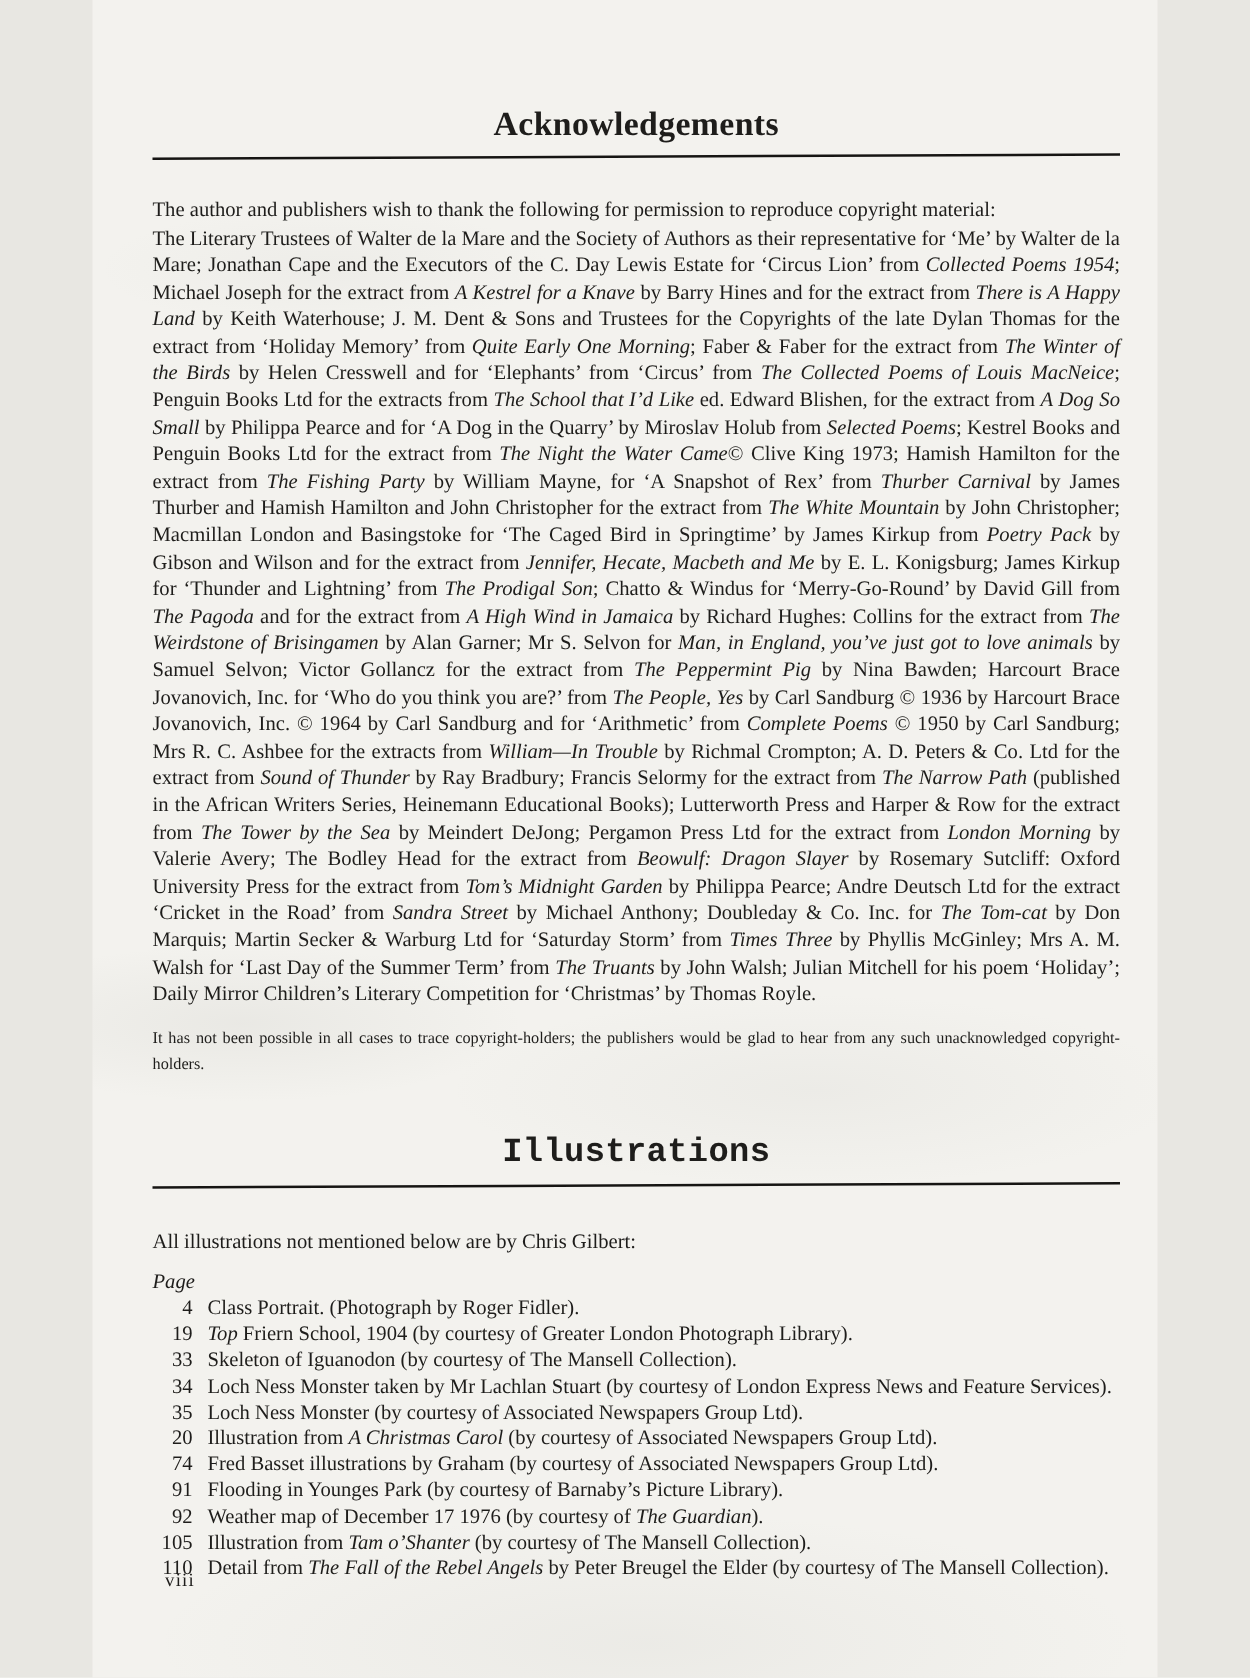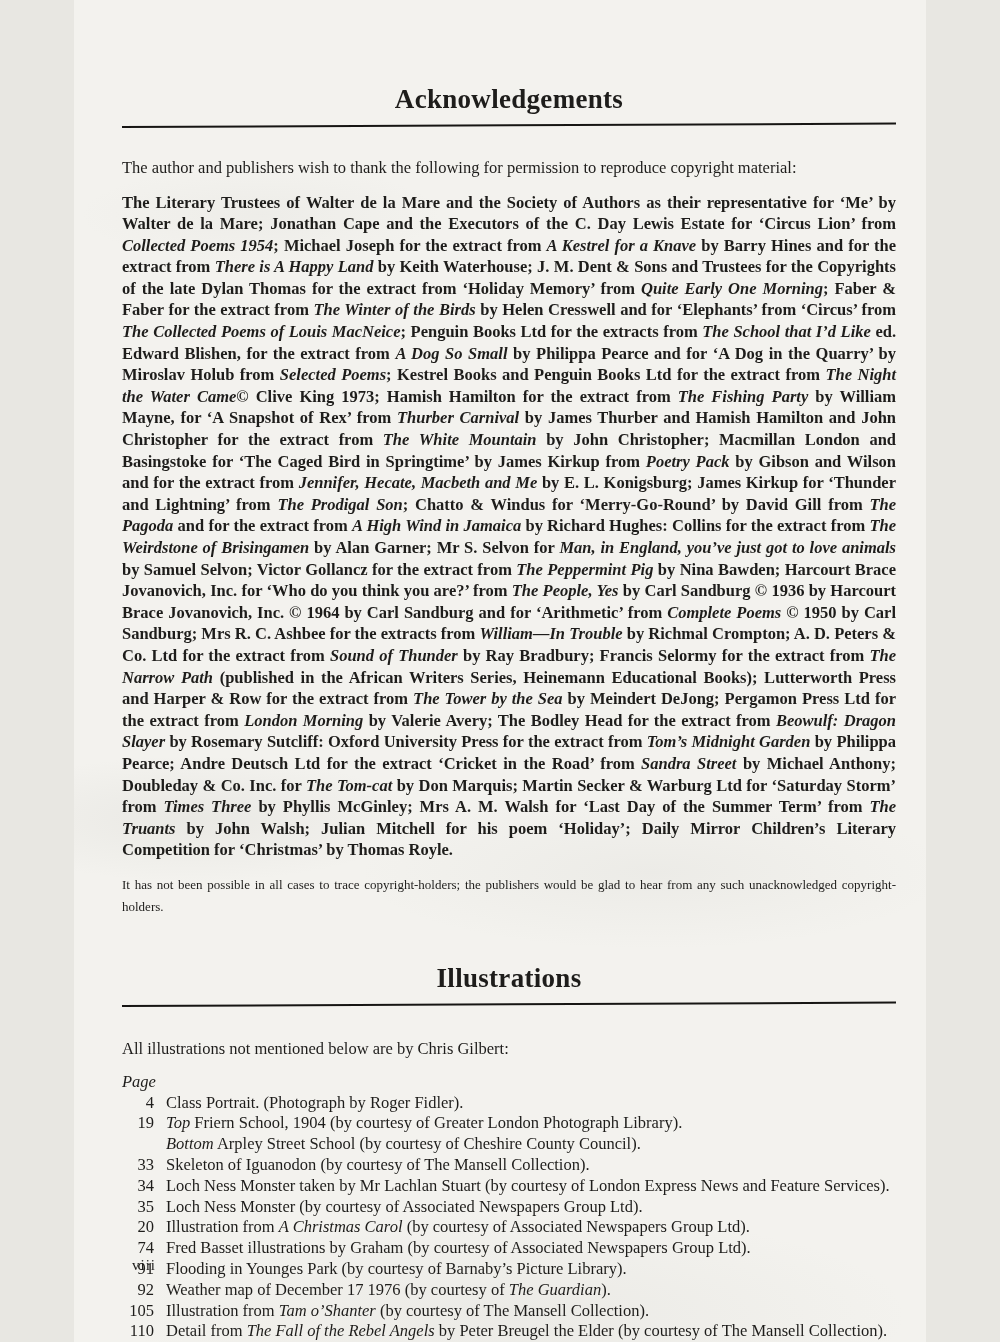--- a/index.html
+++ b/index.html
@@ -24,39 +24,38 @@
     padding: 0 30px 0 48px;
   }
   .section-title {
     margin: 0;
     text-align: center;
     font-weight: bold;
     font-size: 27px;
     letter-spacing: 0.3px;
   }
   .ack-title { padding-top: 84px; }
-  .ill-title { padding-top: 46px; }
+  .ill-title { padding-top: 46px; font-family: Liberation Mono, monospace; }
   .rule {
     height: 2px;
     background: #161513;
     margin-top: 11px;
     transform: rotate(-0.25deg);
     transform-origin: left center;
   }
   .intro {
     margin: 29px 0 0 0;
     font-size: 16.5px;
     line-height: 21.5px;
   }
   .body-text {
-    margin: 13px 0 0 0;
+    margin: 1px 0 0 0;
     font-size: 16.5px;
     line-height: 21.6px;
     text-align: justify;
-    font-weight: bold;
   }
   .closing {
     margin: 13px 0 0 0;
     font-size: 13px;
     line-height: 21.6px;
     text-align: justify;
   }
   .ill-intro {
     margin: 31px 0 0 0;
     font-size: 16.5px;
@@ -117,24 +116,20 @@
         <div class="ill-row">
           <span class="ill-num">4</span>
           <span class="ill-text"><span>Class Portrait. (Photograph by Roger Fidler).</span></span>
         </div>
 
         <div class="ill-row">
           <span class="ill-num">19</span>
           <span class="ill-text"><span class="it">Top</span><span> Friern School, 1904 (by courtesy of Greater London Photograph Library).</span></span>
         </div>
 
-        <div class="ill-row">
-          <span class="ill-num"></span>
-          <span class="ill-text"><span class="it">Bottom</span><span> Arpley Street School (by courtesy of Cheshire County Council).</span></span>
-        </div>
 
         <div class="ill-row">
           <span class="ill-num">33</span>
           <span class="ill-text"><span>Skeleton of Iguanodon (by courtesy of The Mansell Collection).</span></span>
         </div>
 
         <div class="ill-row">
           <span class="ill-num">34</span>
           <span class="ill-text"><span>Loch Ness Monster taken by Mr Lachlan Stuart (by courtesy of London Express News and Feature Services).</span></span>
         </div>

